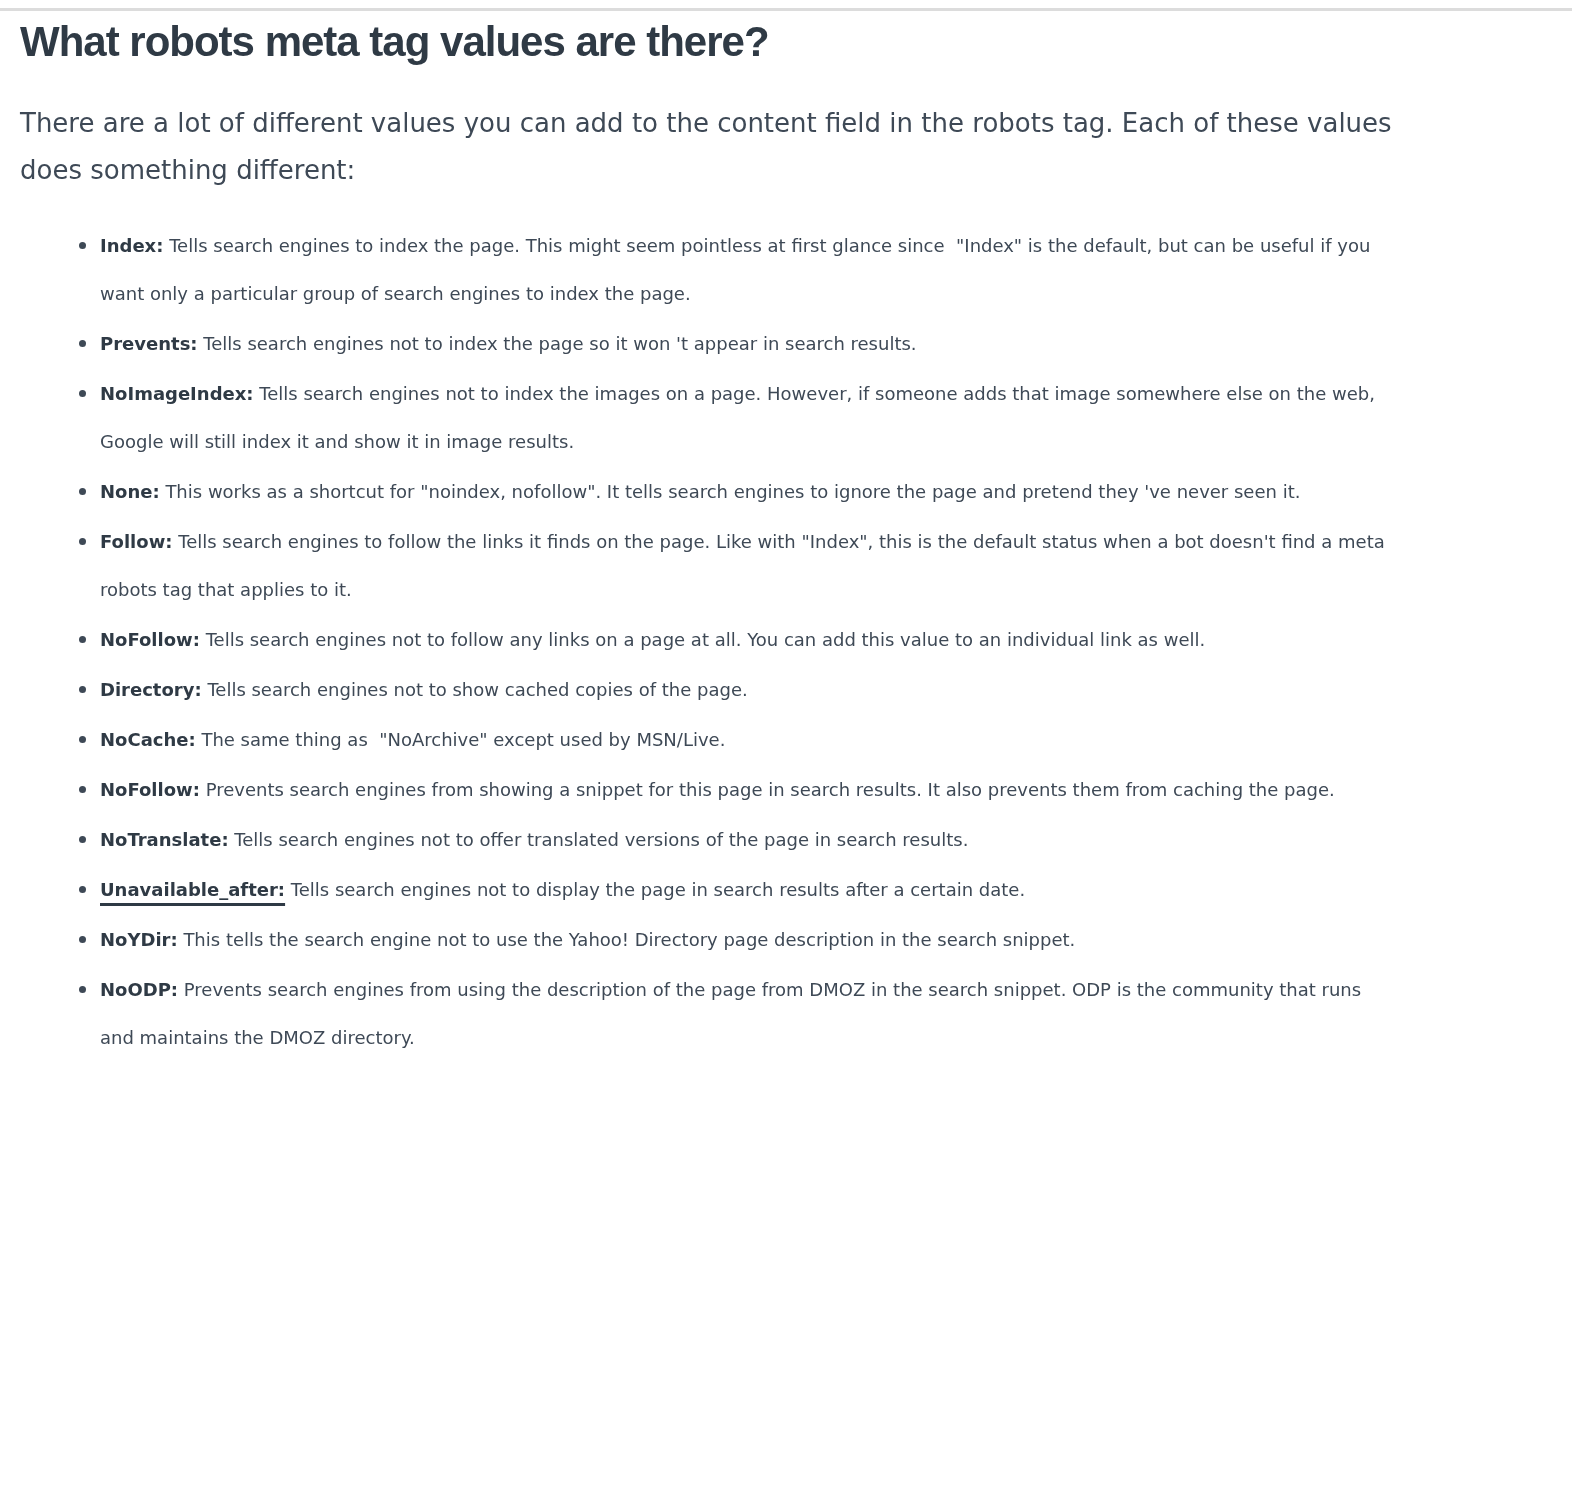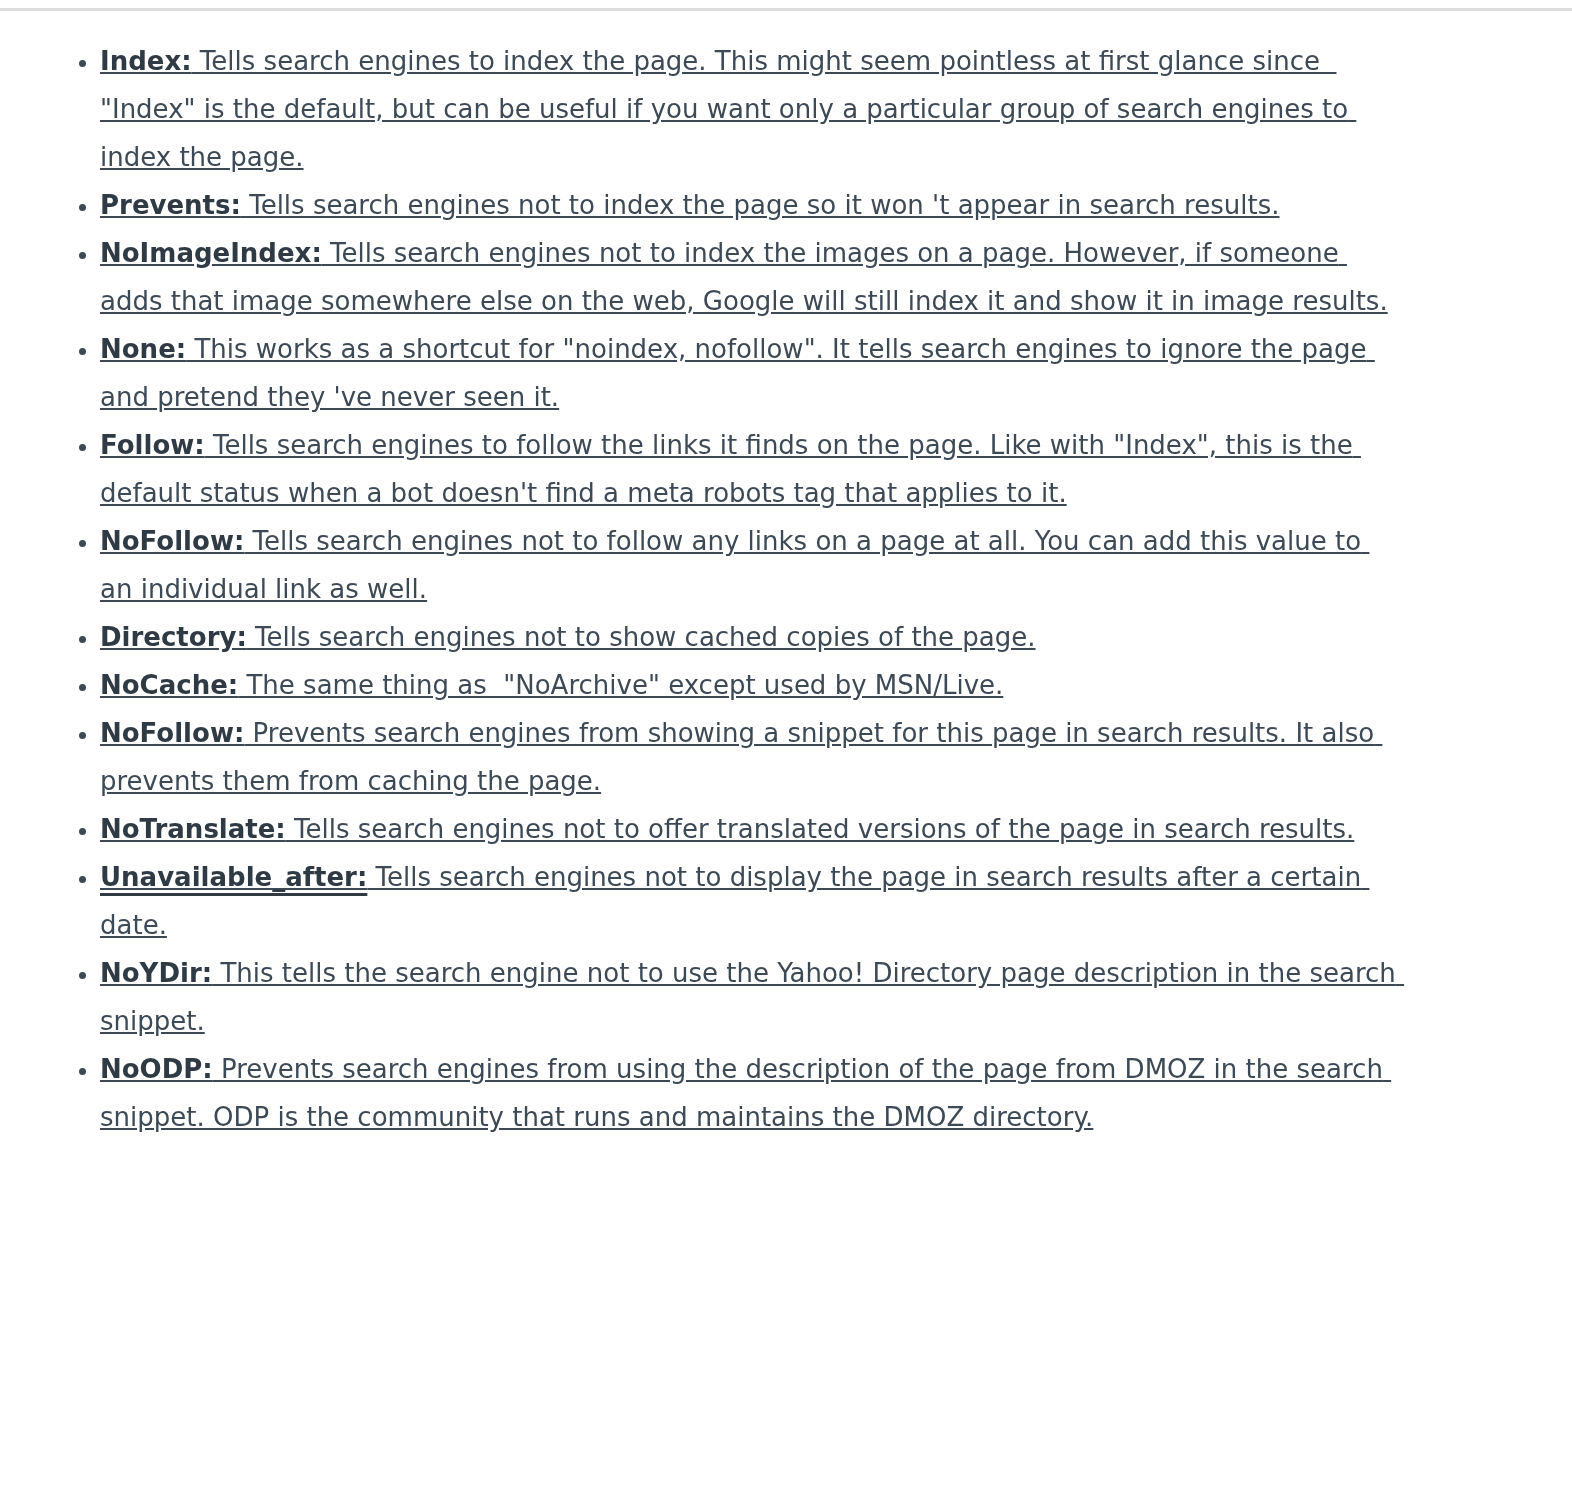--- a/index.html
+++ b/index.html
@@ -33,25 +33,24 @@
     line-height: 47px;
     color: #3e4956;
   }
   ul.robots-list {
     margin-top: 26px;
     padding-left: 80px;
     list-style: disc outside;
     color: #3e4956;
   }
   ul.robots-list li {
-    font-size: 26px;
+    font-size: 18px;
     line-height: 48px;
     color: #3e4956;
     max-width: 1300px;
-    text-decoration: underline;
   }
   ul.robots-list li::marker {
     color: #3e4956;
     font-size: 24px;
   }
   .term {
     font-weight: 700;
     color: #2f3a45;
   }
   .desc {
@@ -74,21 +73,23 @@
     height: 40px;
     z-index: -1;
   }
 </style>
 </head>
 <body>
 
 <div class="top-divider"></div>
 
 <div class="content">
+  <h1 class="page-title">What robots meta tag values are there?</h1>
 
+  <p class="intro">There are a lot of different values you can add to the content field in the robots tag. Each of these values does something different:</p>
 
   <ul class="robots-list">
   <li>
     
     <span class="term">Index:</span><span class="desc"> Tells search engines to index the page. This might seem pointless at first glance since  "Index" is the default, but can be useful if you want only a particular group of search engines to index the page.</span>
   </li>
 
   <li>
     
     <span class="term">Prevents:</span><span class="desc"> Tells search engines not to index the page so it won 't appear in search results.</span>

